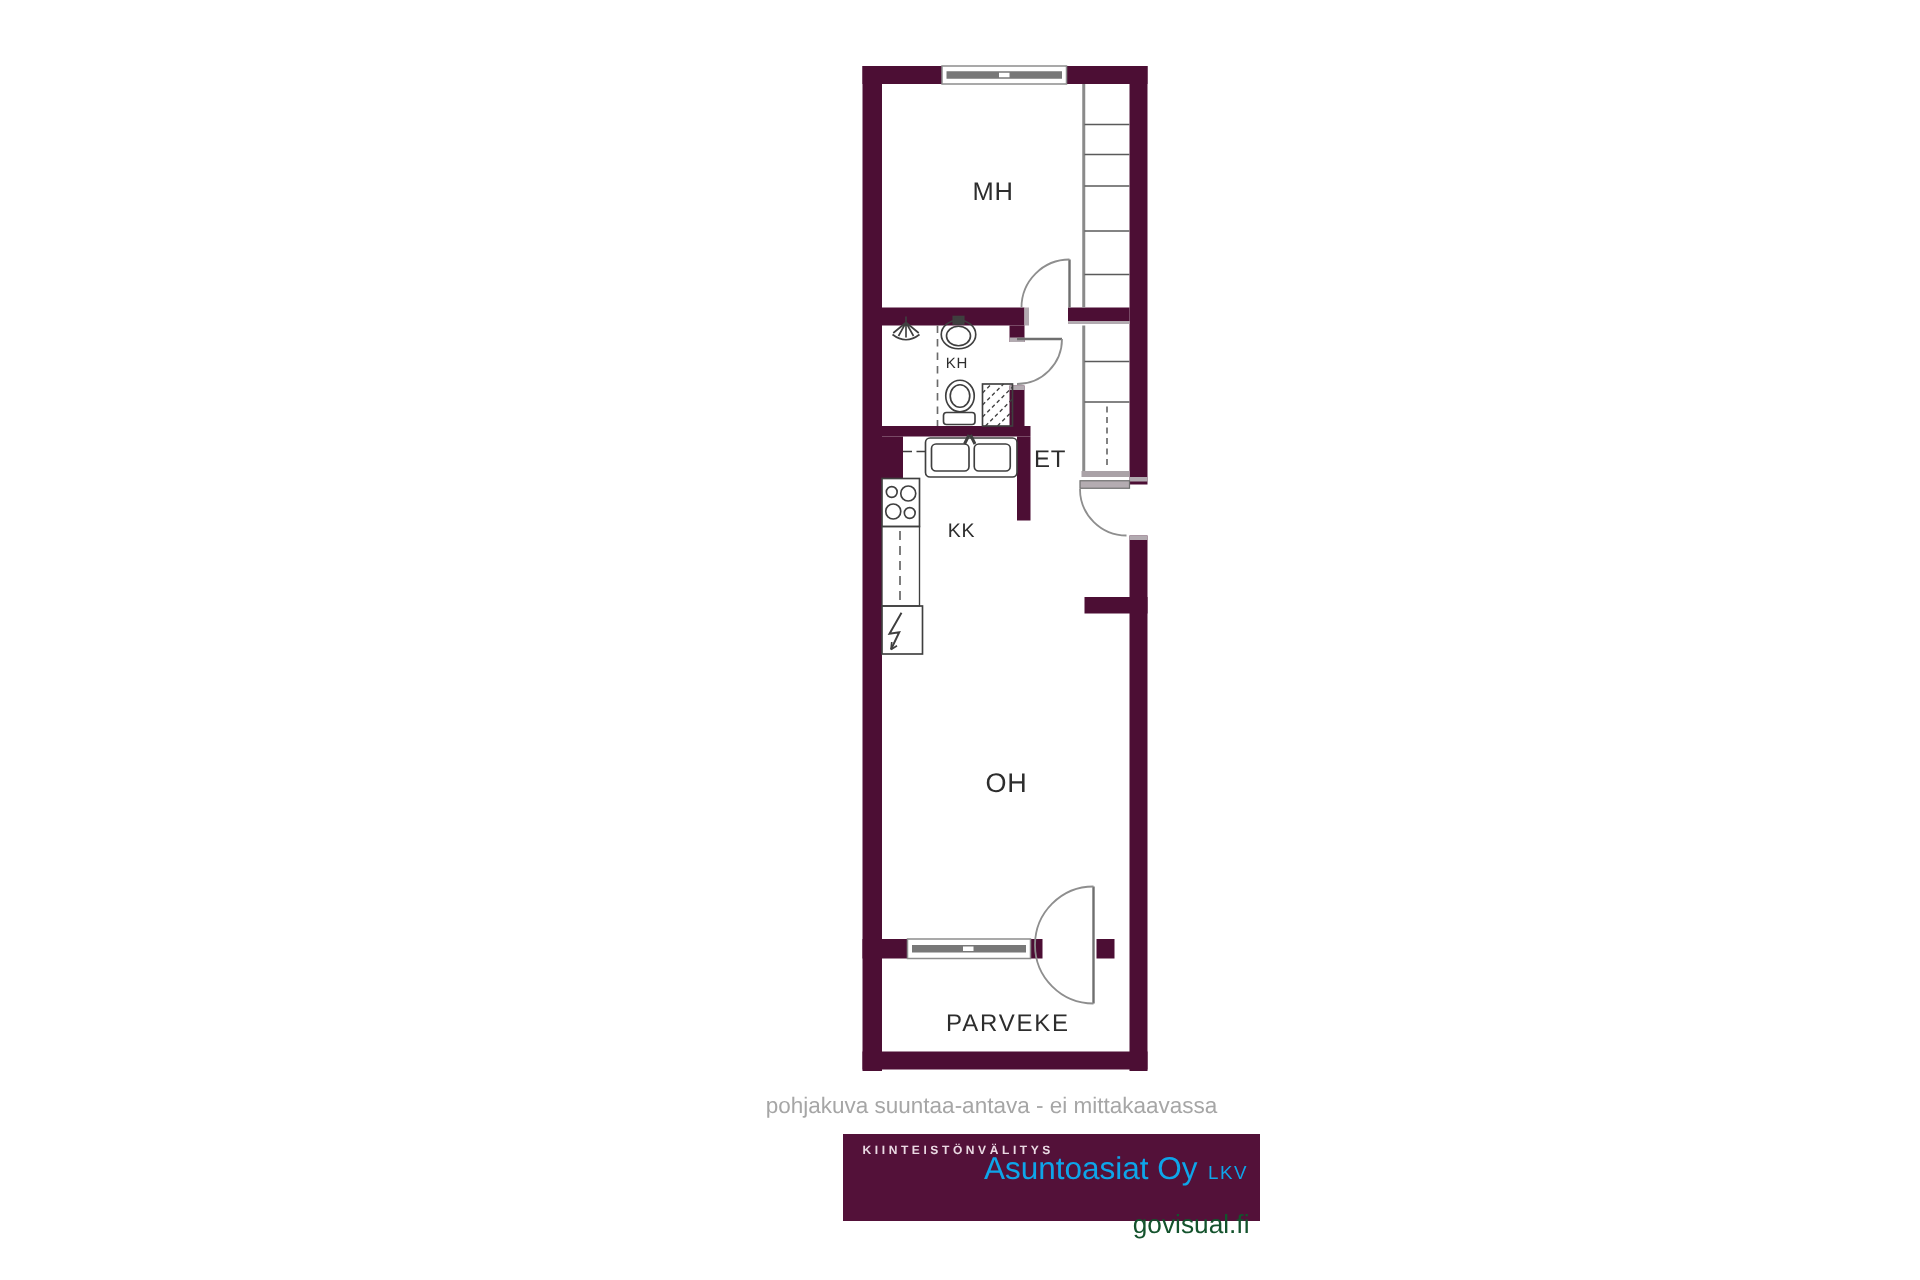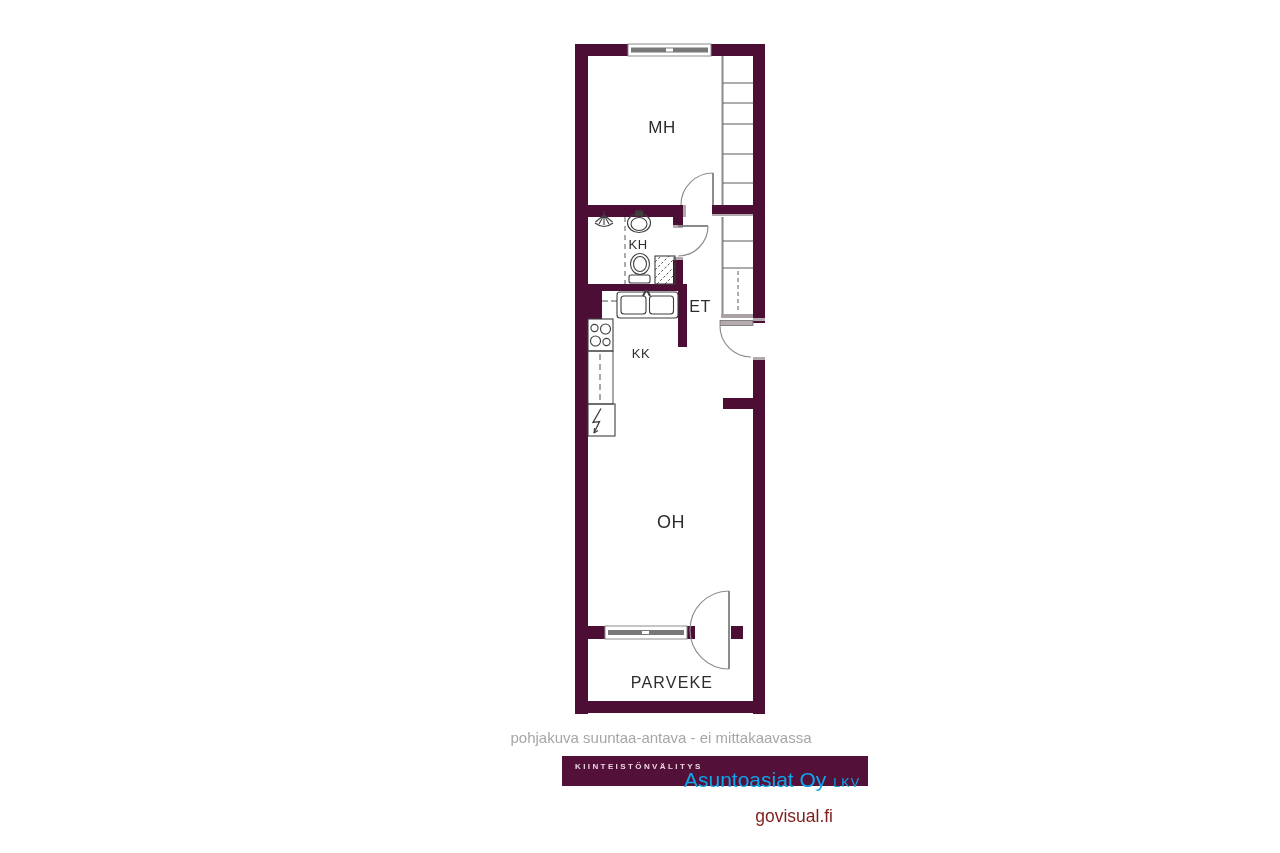--- a/index.html
+++ b/index.html
@@ -3,34 +3,34 @@
 <meta charset="utf-8">
 <style>
   html,body{margin:0;padding:0;background:#fff;}
   body{width:1280px;height:853px;position:relative;font-family:"Liberation Sans",sans-serif;overflow:hidden;}
   .stage{position:absolute;left:0;top:1px;width:1280px;height:853px;}
   svg.plan{position:absolute;left:0;top:0;}
   .wall{fill:var(--c-wall);}
   .cap{fill:var(--c-cap);}
   .label{position:absolute;text-align:center;color:#2d2d2d;letter-spacing:.5px;}
   .label-mh{left:637px;top:117px;width:50px;font-size:17px;}
-  .label-kh{left:621px;top:236px;width:34px;font-size:13px;}
+  .label-kh{left:621px;top:236px;width:34px;font-size:10px;}
   .label-et{left:683px;top:297px;width:34px;font-size:16px;}
   .label-kk{left:623px;top:345px;width:36px;font-size:13px;}
   .label-oh{left:646px;top:511px;width:50px;font-size:18px;}
   .label-parveke{left:612px;top:673px;width:120px;font-size:16px;letter-spacing:1.2px;}
   .disclaimer{position:absolute;left:411px;top:728px;width:500px;text-align:center;
               font-size:15px;color:var(--c-muted);}
-  .logo{position:absolute;left:562px;top:755px;width:278px;height:30px;background:var(--c-logo_bg);padding-left:28px;}
+  .logo{position:absolute;left:562px;top:755px;width:278px;height:58px;background:var(--c-logo_bg);}
   .logo-tagline{position:absolute;left:13px;top:6px;font-size:8px;font-weight:bold;
                 letter-spacing:2.4px;color:#ead9e3;}
   .logo-main{position:absolute;right:8px;top:12px;font-size:21px;color:#0ea5e9;
              display:flex;align-items:baseline;font-weight:400;}
   .logo-suffix{font-size:12.5px;margin-left:7px;letter-spacing:1px;}
-  .credit{position:absolute;right:447px;top:805px;font-size:17.5px;color:#7f1d1d;}
+  .credit{position:absolute;right:447px;top:805px;font-size:17.5px;color:#14532d;}
 </style>
 </head>
 <body>
 
 <div class="stage">
 
 <svg class="plan" width="1280" height="853" viewBox="0 0 1280 853">
 
   <g>
     <rect class="wall" x="575" y="43" width="13" height="670"></rect>

